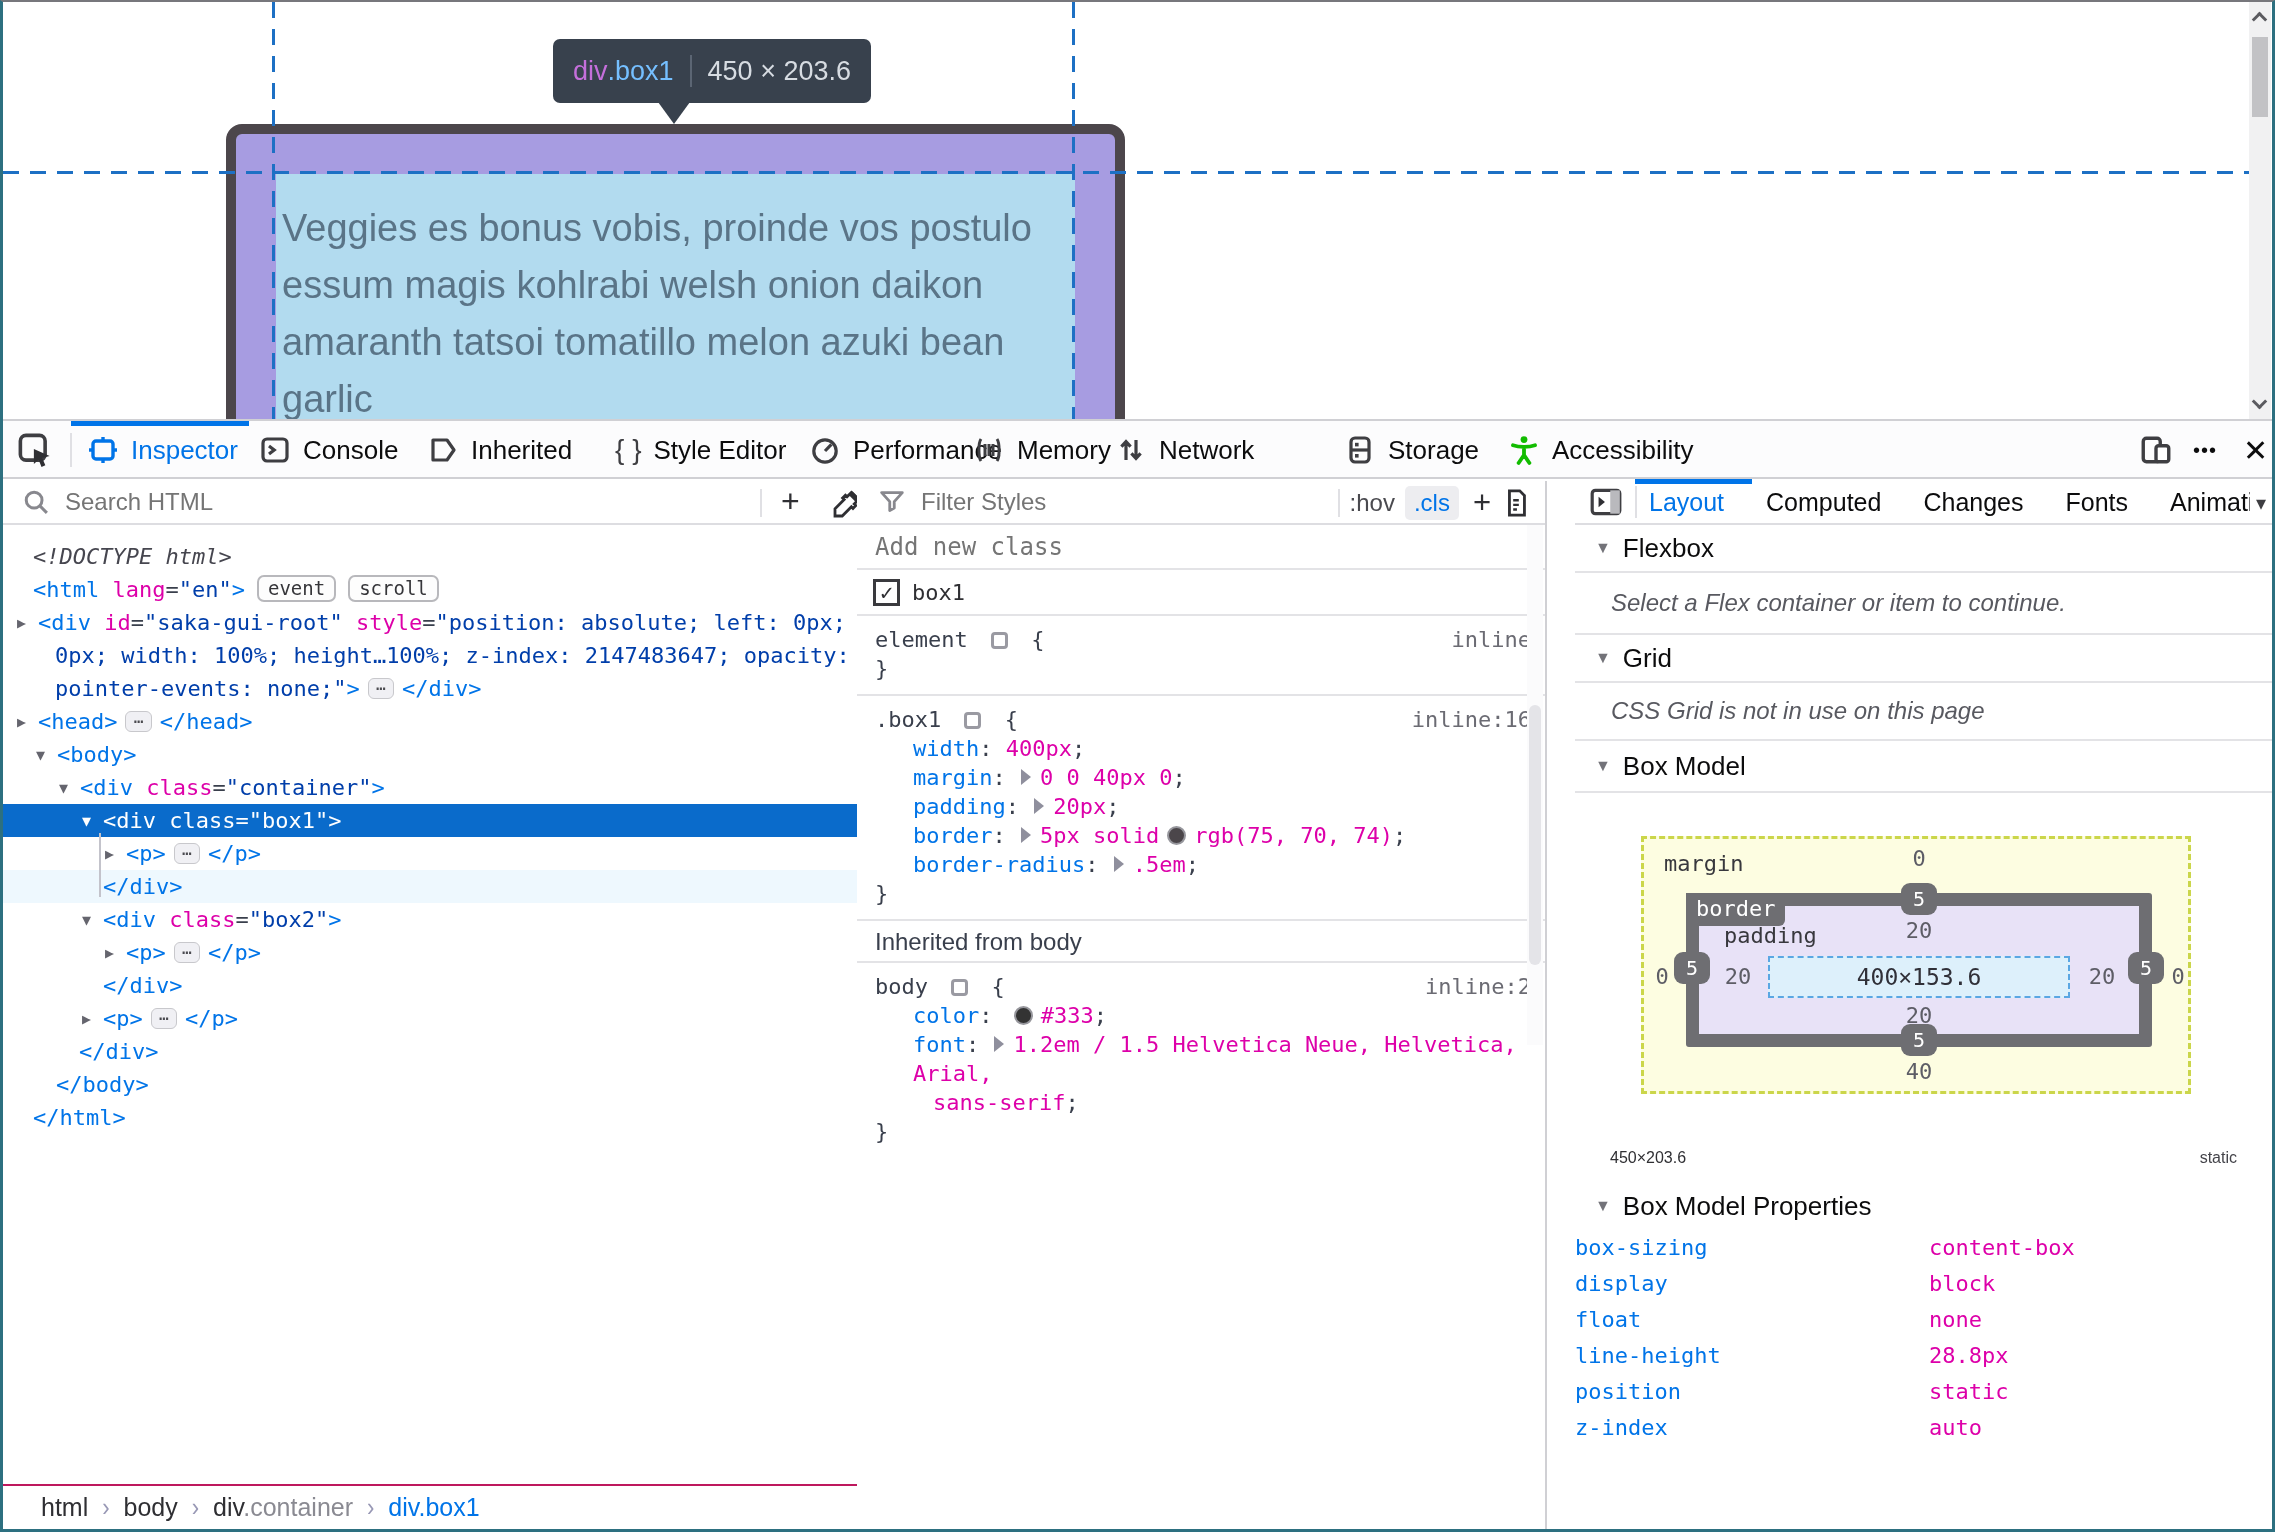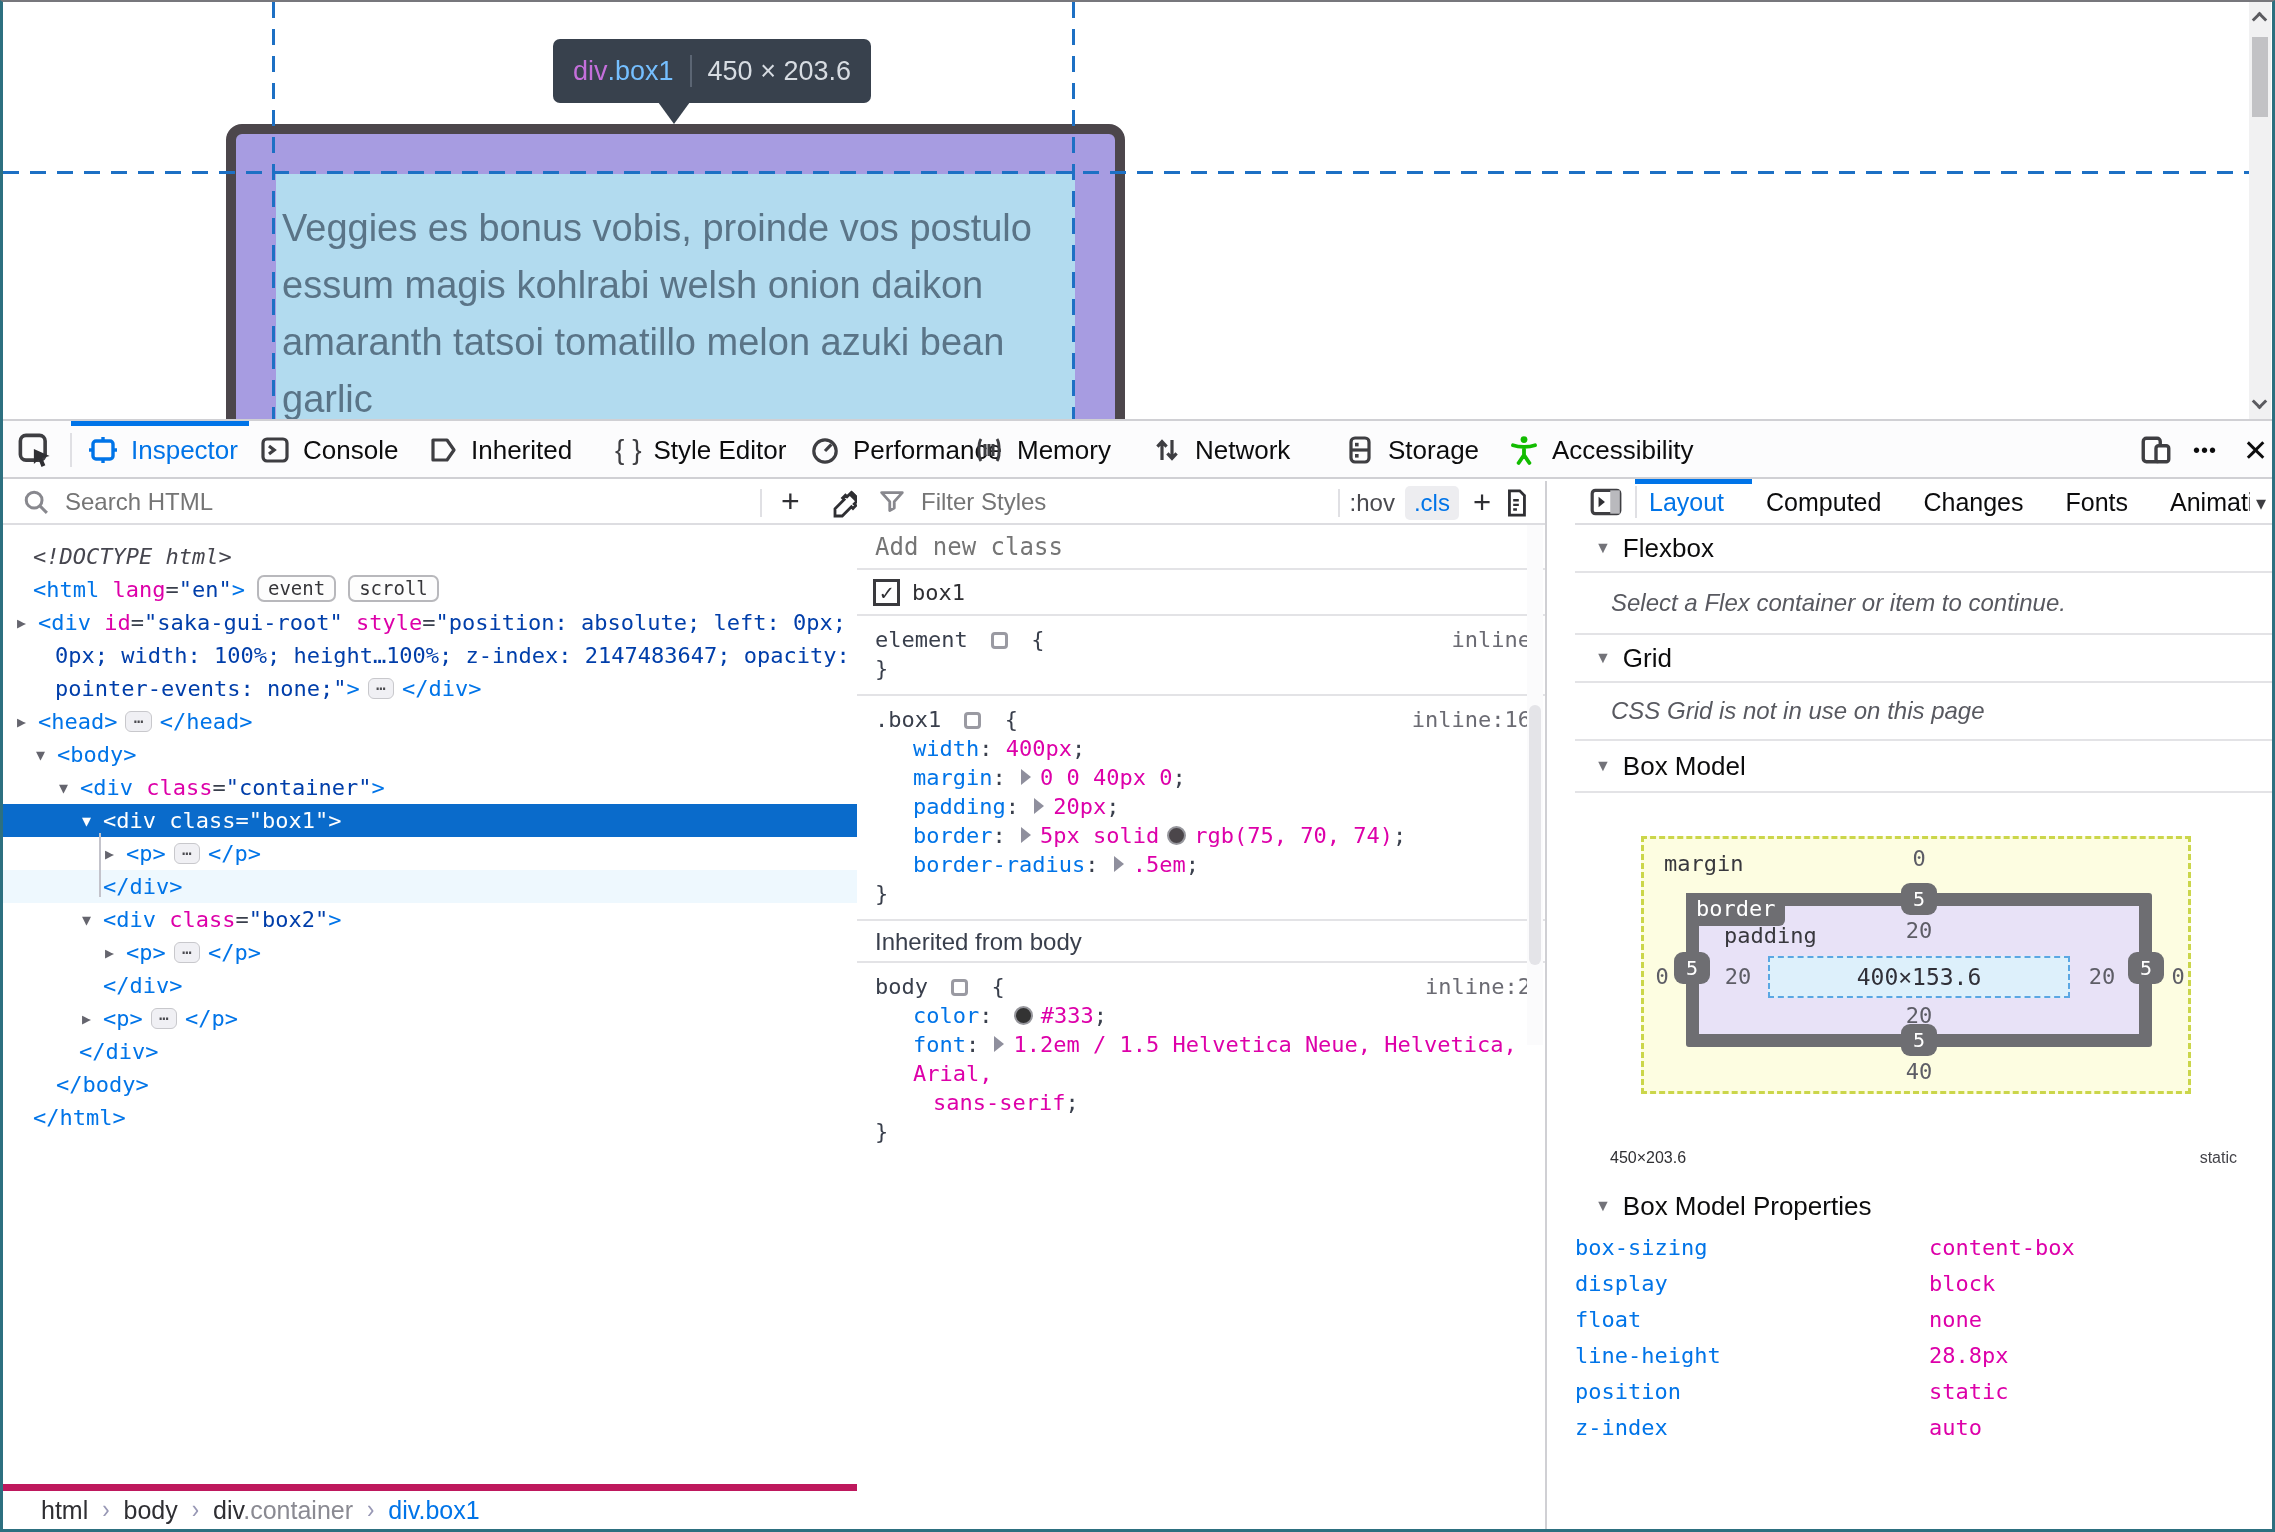--- a/index.html
+++ b/index.html
@@ -68,21 +68,21 @@
   .tk-plain { color:#393f4c; } .tk-doctype { color:#46464f; font-style:italic; }
   .tk-arr { color:#65656e; font-size:15px; display:inline-block; width:21px; vertical-align:2px; }
   .chip { display:inline-block; background:#f0f0f4; border:1px solid #c8c8cc; border-radius:6px; color:#4a4a4f;
           font-size:17px; line-height:19px; padding:0 7px; margin:0 8px; vertical-align:2px; }
   .badge { display:inline-block; background:#fdfdfd; border:2px solid #b8b8bc; border-radius:7px; color:#36363a;
            font-size:19px; line-height:23px; padding:0 9px; margin-left:12px; vertical-align:2px; }
   .indent-guide { position:absolute; left:96px; top:308px; width:2px; height:64px; background:#c3c3cb; }
   .mk-scroll { position:absolute; right:2px; top:44px; width:18px; bottom:45px; background:#fbfbfc; }
   .mk-thumb { position:absolute; left:2px; top:56px; width:14px; height:150px; background:#dcdcdf; border-radius:7px; }
 
-  #breadcrumb { position:absolute; left:0; bottom:0; width:100%; height:45px; border-top:7px solid #be185d;
+  #breadcrumb { position:absolute; left:0; bottom:0; width:100%; height:45px; border-top:2px solid #be185d;
                 display:flex; align-items:center; font-size:25px; background:#fff; }
   #breadcrumb .bc { color:#2f2f33; padding:0 10px; }
   #breadcrumb .bc:first-child { padding-left:38px; }
   #breadcrumb .bc .muted { color:#8a8a92; }
   #breadcrumb .bc.active { color:#0074e8; }
   .bcsep { color:#9898b5; font-size:22px; padding:0 4px; transform:scaleY(1.2); }
 
   
   .funnel { margin:0 14px 0 20px; }
   .mp-right { position:absolute; right:14px; top:0; height:44px; display:flex; align-items:center; gap:10px; }
@@ -218,21 +218,21 @@
           </svg>
         <span>Performance</span>
       </div>
       <div class="tb-item" style="left:970px">
         <svg class="icon-svg" width="32" height="32" viewBox="0 0 16 16">
             <path d="M4 2.5 C2.6 4.5 2.6 11.5 4 13.5 M12 2.5 C13.4 4.5 13.4 11.5 12 13.5" fill="none" stroke="#3e3e42" stroke-width="1.5"></path>
             <path d="M6 5v6 M8 5v6 M10 5v6" stroke="#3e3e42" stroke-width="1.5"></path>
           </svg>
         <span>Memory</span>
       </div>
-      <div class="tb-item" style="left:1148px">
+      <div class="tb-item" style="left:1112px">
         <svg class="icon-svg" width="32" height="32" viewBox="0 0 16 16">
             <path d="M5.5 13V4 M3.2 6.3 L5.5 3.8 L7.8 6.3" fill="none" stroke="#3e3e42" stroke-width="1.6"></path>
             <path d="M10.5 3v9 M8.2 9.7 L10.5 12.2 L12.8 9.7" fill="none" stroke="#3e3e42" stroke-width="1.6"></path>
           </svg>
         <span>Network</span>
       </div>
       <div class="tb-item" style="left:1341px">
         <svg class="icon-svg" width="32" height="32" viewBox="0 0 16 16">
             <rect x="3.5" y="2" width="9" height="12" rx="2" fill="none" stroke="#3e3e42" stroke-width="1.6"></rect>
             <path d="M3.5 8h9" stroke="#3e3e42" stroke-width="1.6"></path>

